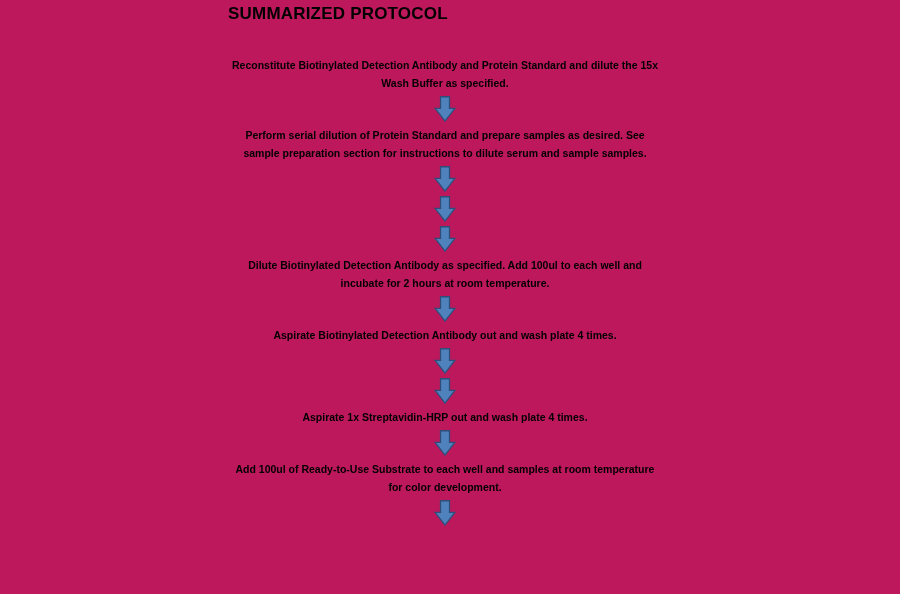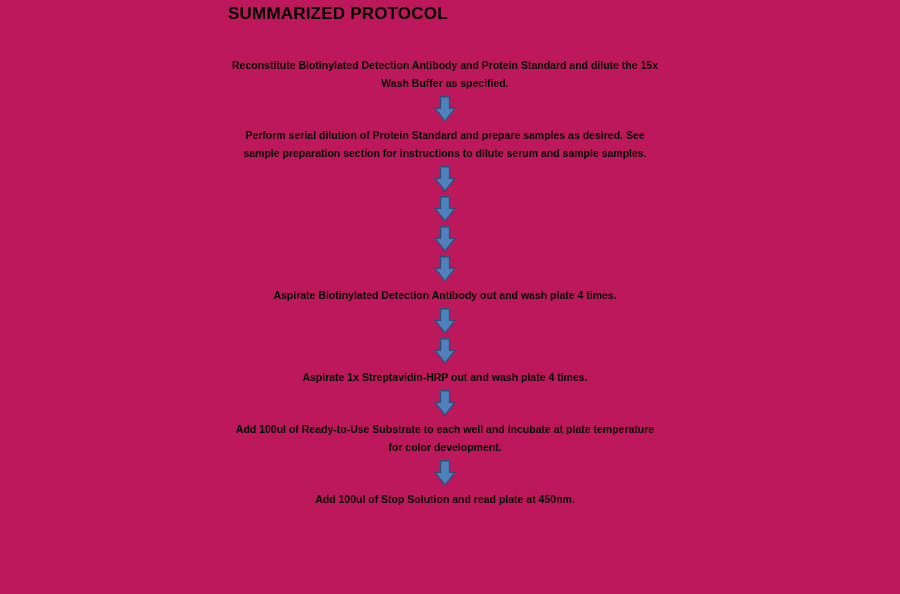--- a/index.html
+++ b/index.html
@@ -77,20 +77,22 @@
       <div class="arrow">
     <svg width="22" height="26" viewBox="0 0 22 26" aria-hidden="true">
       <path d="M6.5 0.75 H15.5 V12.4 H20.9 L11 25.1 L1.1 12.4 H6.5 Z"></path>
     </svg>
   </div>
       <div class="arrow">
     <svg width="22" height="26" viewBox="0 0 22 26" aria-hidden="true">
       <path d="M6.5 0.75 H15.5 V12.4 H20.9 L11 25.1 L1.1 12.4 H6.5 Z"></path>
     </svg>
   </div>
+      <div class="step">Dilute Biotinylated Detection Antibody as specified. Add 100ul to each well and
+incubate for 2 hours at room temperature.</div>
       <div class="arrow">
     <svg width="22" height="26" viewBox="0 0 22 26" aria-hidden="true">
       <path d="M6.5 0.75 H15.5 V12.4 H20.9 L11 25.1 L1.1 12.4 H6.5 Z"></path>
     </svg>
   </div>
       <div class="step">Aspirate Biotinylated Detection Antibody out and wash plate 4 times.</div>
       <div class="arrow">
     <svg width="22" height="26" viewBox="0 0 22 26" aria-hidden="true">
       <path d="M6.5 0.75 H15.5 V12.4 H20.9 L11 25.1 L1.1 12.4 H6.5 Z"></path>
     </svg>
@@ -99,22 +101,21 @@
     <svg width="22" height="26" viewBox="0 0 22 26" aria-hidden="true">
       <path d="M6.5 0.75 H15.5 V12.4 H20.9 L11 25.1 L1.1 12.4 H6.5 Z"></path>
     </svg>
   </div>
       <div class="step">Aspirate 1x Streptavidin-HRP out and wash plate 4 times.</div>
       <div class="arrow">
     <svg width="22" height="26" viewBox="0 0 22 26" aria-hidden="true">
       <path d="M6.5 0.75 H15.5 V12.4 H20.9 L11 25.1 L1.1 12.4 H6.5 Z"></path>
     </svg>
   </div>
-      <div class="step">Add 100ul of Ready-to-Use Substrate to each well and incubate at plate temperature
+      <div class="step">Add 100ul of Ready-to-Use Substrate to each well and samples at room temperature
 for color development.</div>
       <div class="arrow">
     <svg width="22" height="26" viewBox="0 0 22 26" aria-hidden="true">
       <path d="M6.5 0.75 H15.5 V12.4 H20.9 L11 25.1 L1.1 12.4 H6.5 Z"></path>
     </svg>
   </div>
-      <div class="step">Add 100ul of Stop Solution and read plate at 450nm.</div>
     </div>
 </div>
 
 </body></html>

